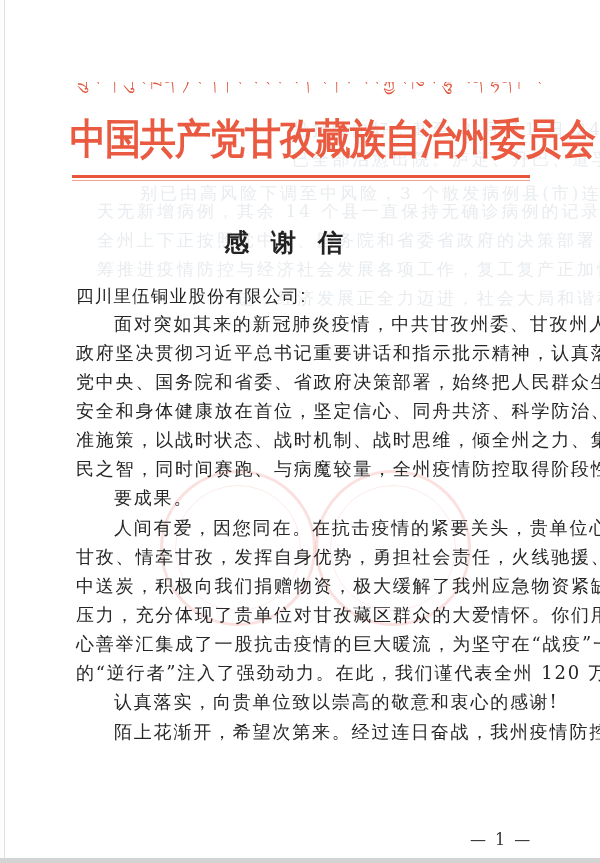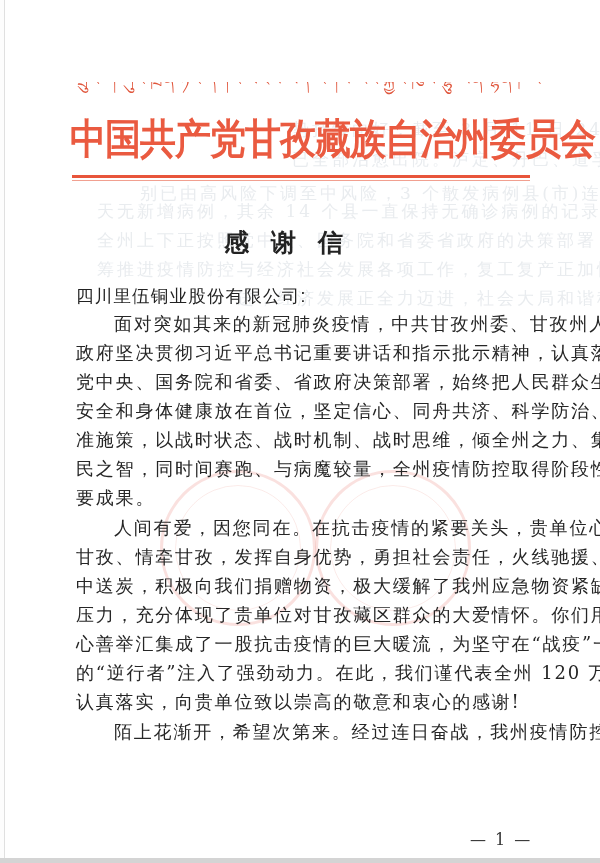--- a/index.html
+++ b/index.html
@@ -30,21 +30,21 @@
     .letter-title {
       position: absolute; left: 0; width: 519px; top: 226px; text-align: center;
       font-family: "DejaVu Sans", "Liberation Sans", sans-serif; font-weight: bold; font-size: 25px; color: #222; letter-spacing: 22px; margin-left: 35px;
     }
     .salutation { position: absolute; left: 76px; top: 284px; font-size: 17.5px; color: #222; font-family: Liberation Sans, sans-serif; letter-spacing: 1.2px; }
     .line {
       position: absolute; left: 76px; width: 458px; font-size: 18px; color: #262626;
       letter-spacing: 1.8px; white-space: nowrap; text-align: justify; text-align-last: justify;
     }
     .line.indent { left: 114px; width: 420px; }
-    .line.short { text-align-last: left; }
+    .line.short { text-align-last: left; margin-left: 38px; }
     .page-num { position: absolute; left: 470px; top: 830px; font-size: 16px; color: #333; letter-spacing: 2px; }
   </style>
 </head>
 <body>
 
 <div class="page">
 </div>
 <div class="bottom-bar"></div>
 
 <div class="bleed" style="left:292px; top:118px;">势持续向好，截至 3 月 11 日 24 时，全州累计确诊病例 78 人，中</div>

